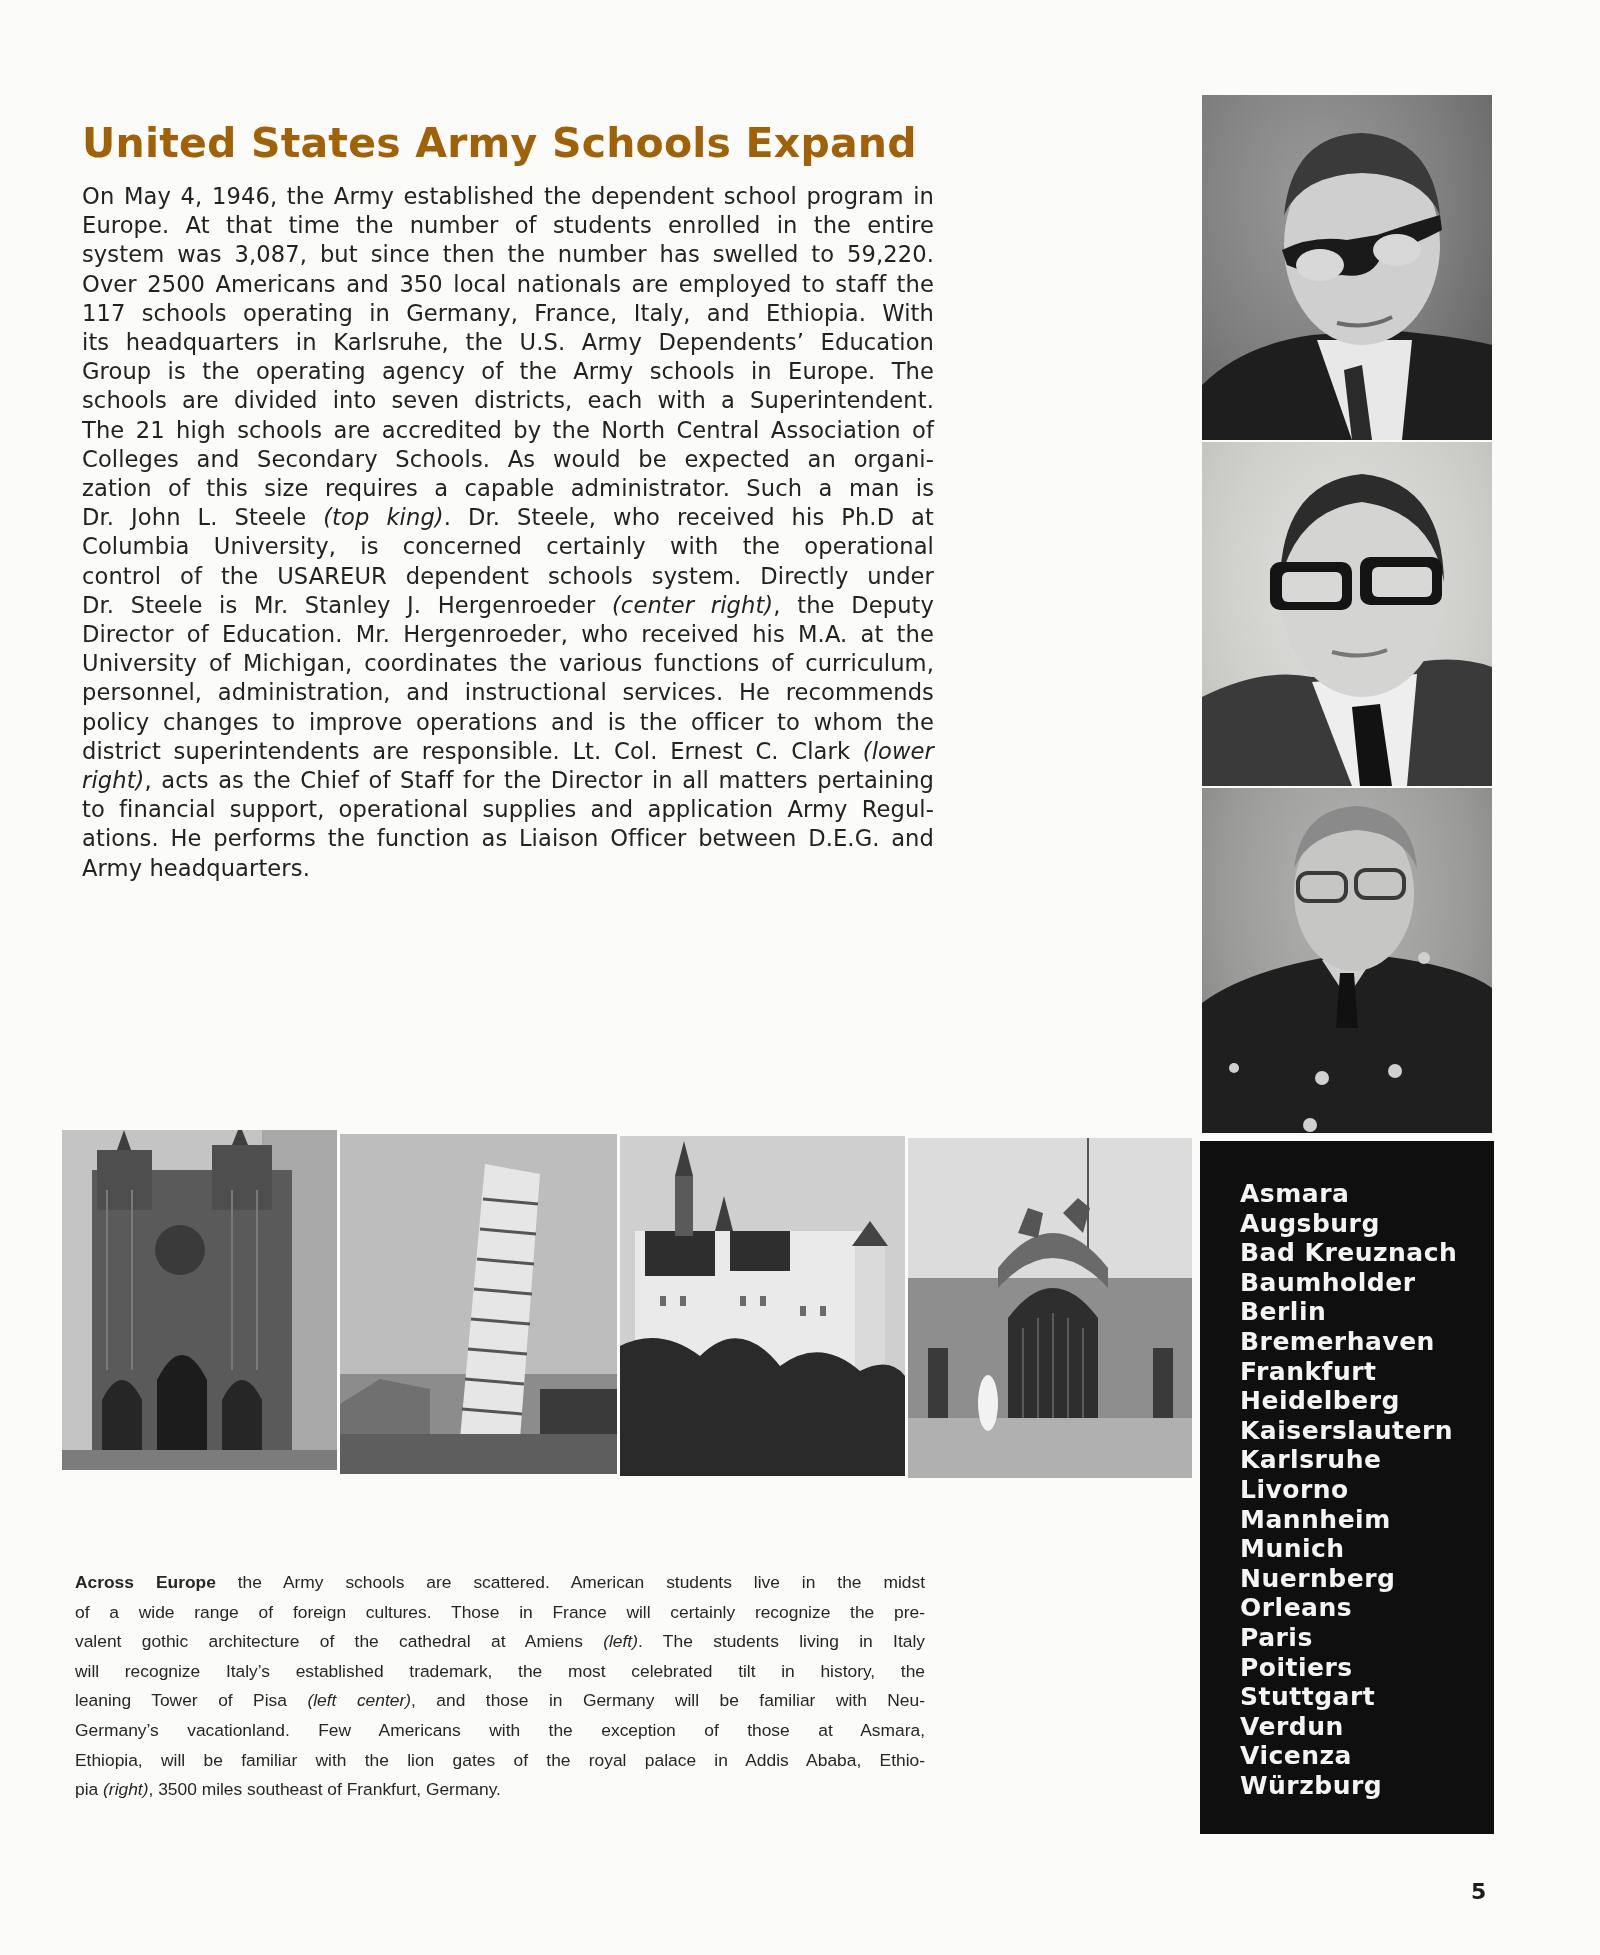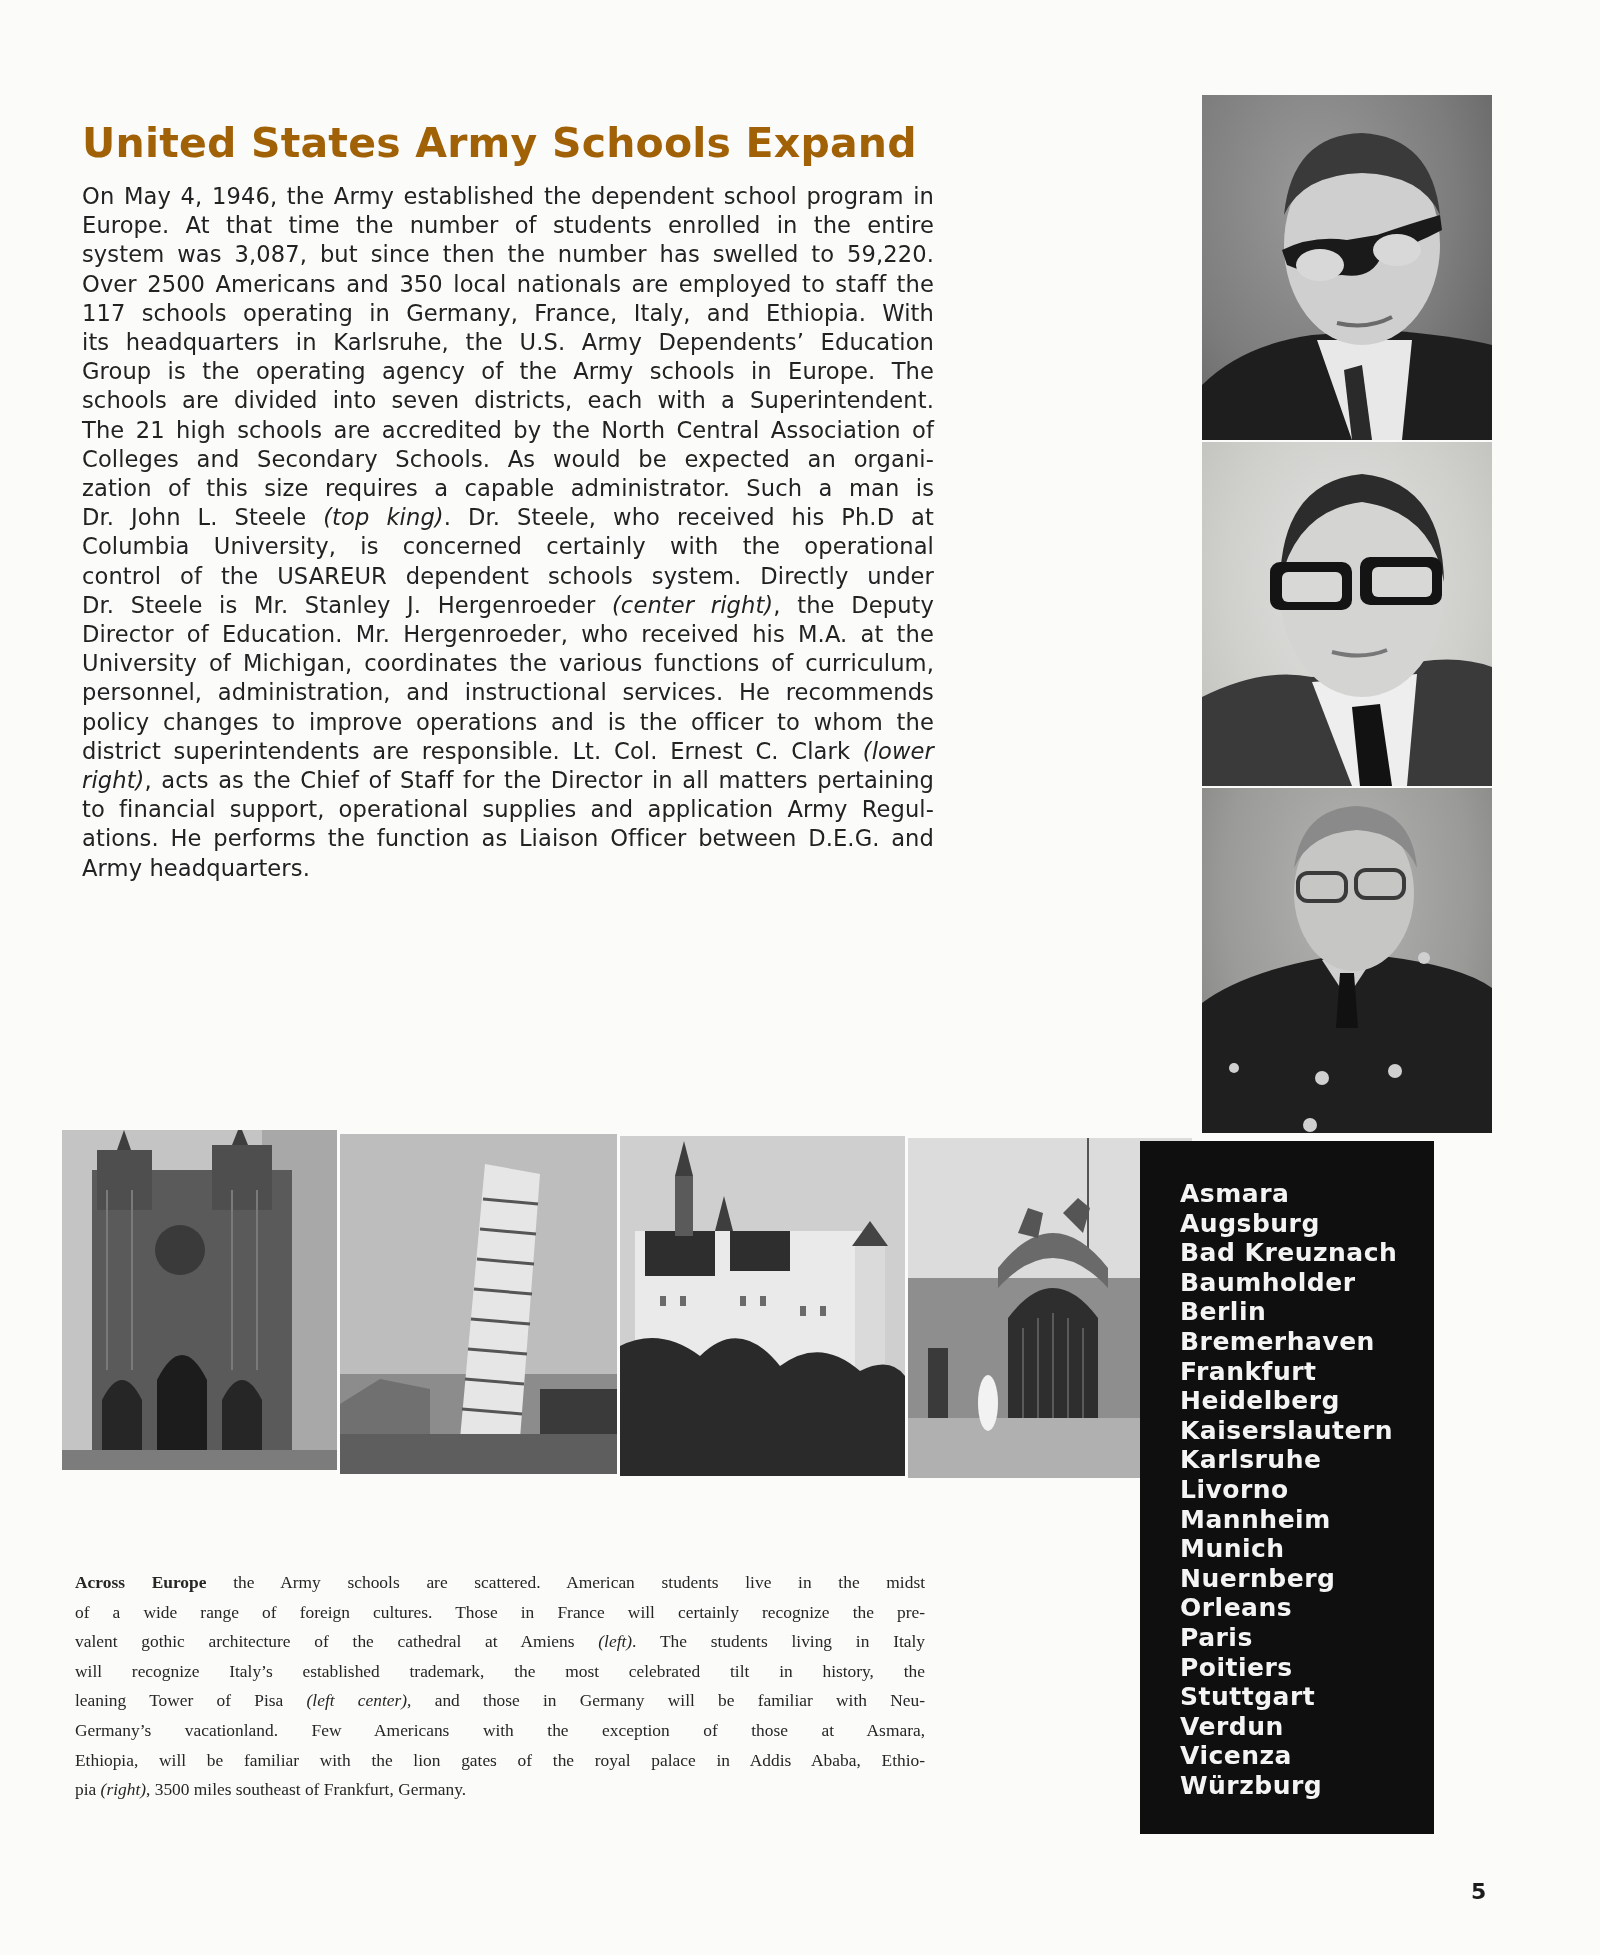--- a/index.html
+++ b/index.html
@@ -33,33 +33,33 @@
 
   .photo-strip { position: absolute; left: 62px; top: 1128px; height: 345px; width: 1130px; }
   .photo { position: absolute; top: 0; overflow: hidden; }
   .photo svg { width: 100%; height: 100%; display: block; }
   .ph1 { left: 0; width: 275px; top: 2px; height: 340px; }
   .ph2 { left: 278px; width: 277px; top: 6px; height: 340px; }
   .ph3 { left: 558px; width: 285px; top: 8px; height: 340px; }
   .ph4 { left: 846px; width: 284px; top: 10px; height: 340px; }
 
   .cities {
-    position: absolute; left: 1140px; top: 1141px; width: 294px; height: 693px;
+    position: absolute; left: 1200px; top: 1141px; width: 294px; height: 693px;
     background: #0f0f0f;
   }
   .cities ul { list-style: none; margin: 0; padding: 38px 0 0 40px; }
   .cities li {
     color: #f4f4f4; font-weight: bold; font-size: 25px; line-height: 29.6px;
     font-family: "DejaVu Sans", sans-serif; letter-spacing: 0.5px;
   }
 
   .caption {
     position: absolute; left: 75px; top: 1568px; width: 850px;
     font-size: 17.4px; line-height: 29.6px; color: #262626;
-    font-family: Liberation Serif, serif;
+    font-family: Liberation Sans, sans-serif;
   }
   .caption .line { display: block; text-align: justify; text-align-last: justify; white-space: nowrap; }
   .caption .line.last { text-align-last: left; }
   .caption strong { font-weight: bold; }
   .caption em { font-style: italic; }
 
   .page-number {
     position: absolute; left: 1471px; top: 1879px;
     font-size: 22px; font-weight: bold; color: #1c1c1c;
   }

